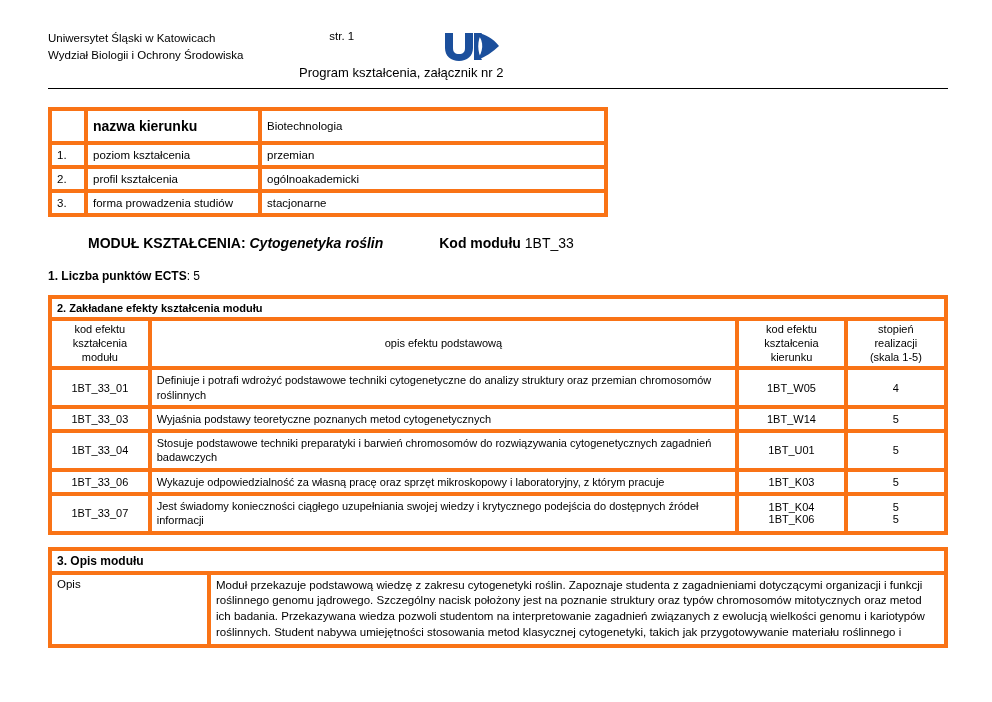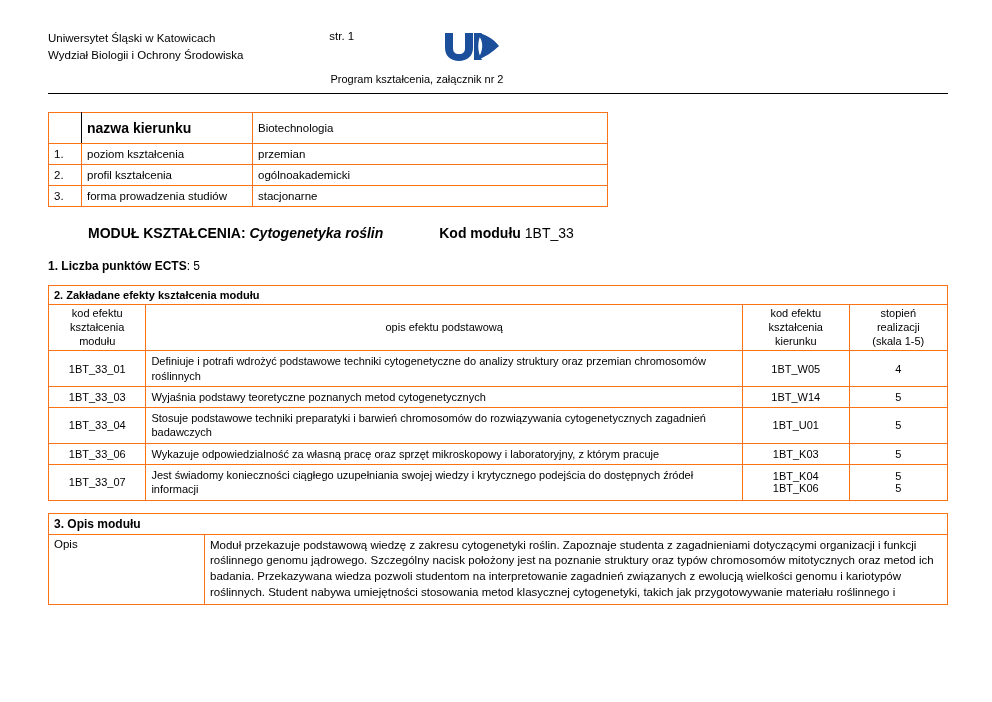--- a/index.html
+++ b/index.html
@@ -52,38 +52,38 @@
   .logo {
     display: inline-block;
     vertical-align: top;
     width: 62px;
     height: 34px;
     position: relative;
     margin-left: 6px;
   }
   .logo svg { display:block; }
   .header-caption {
-    margin-top: 9px;
-    font-size: 11px;
+    margin-top: 1px;
+    font-size: 13px;
     text-align: right;
   }
   .header-rule {
     border-top: 1px solid #000;
     margin-top: 8px;
     width: 900px;
   }
 
   
   table {
     border-collapse: collapse;
     width: 900px;
     font-size: 11.5px;
   }
   td, th {
-    border: 1px solid #f97316;
+    border: 4px solid #f97316;
     padding: 2px 5px;
     vertical-align: middle;
     text-align: left;
     font-weight: normal;
   }
 
   
   .kierunek-table {
     margin-top: 18px;
     width: 560px;

